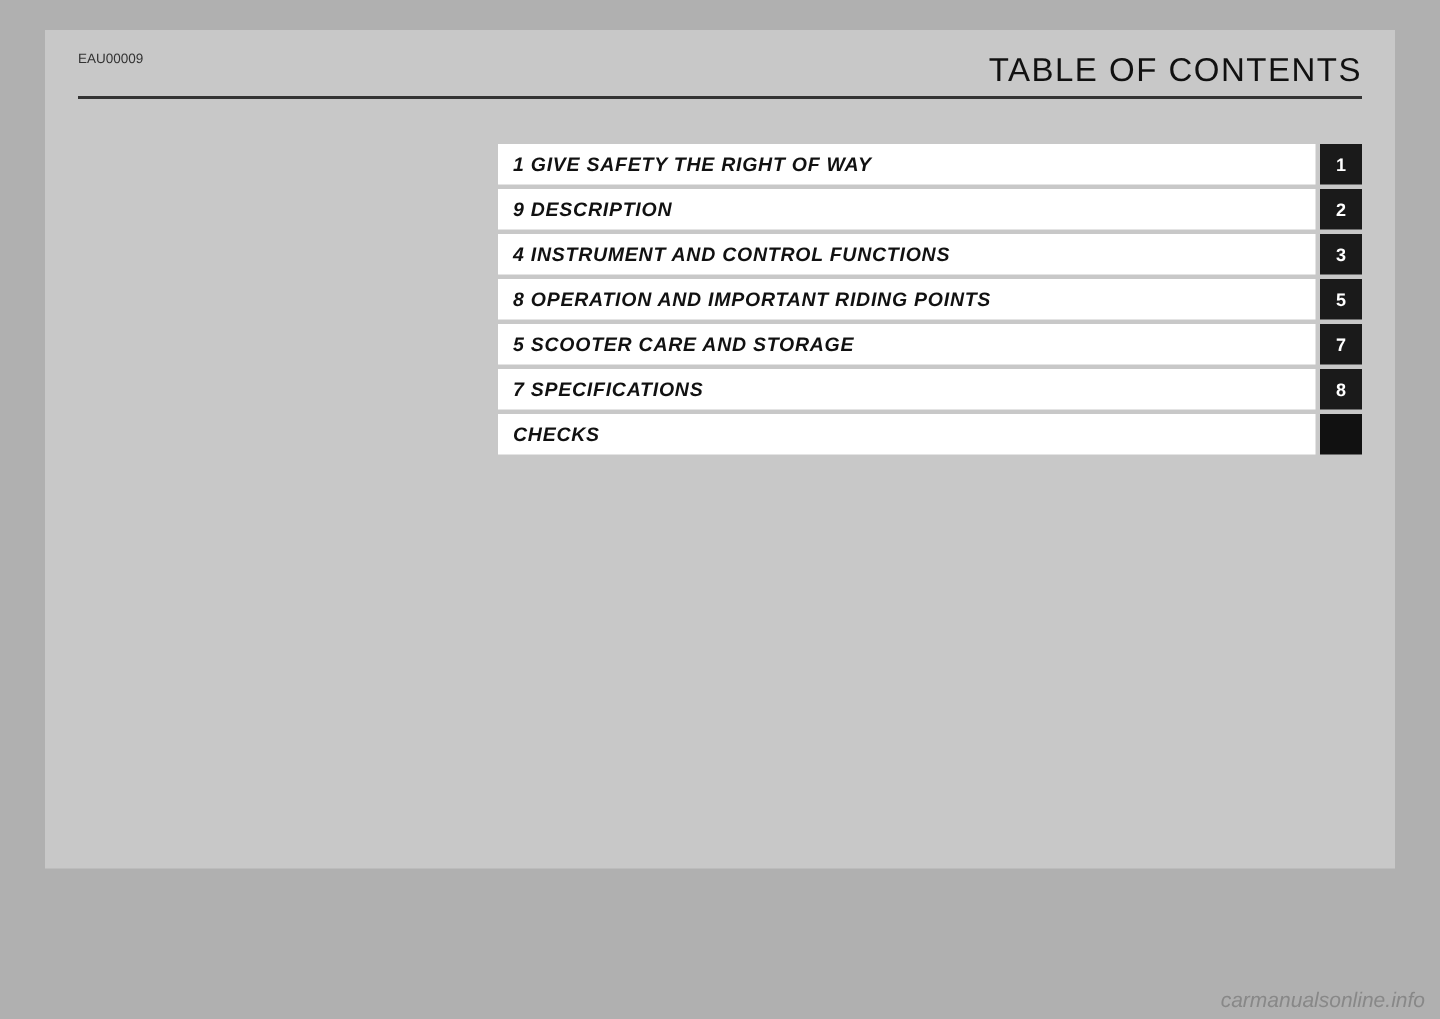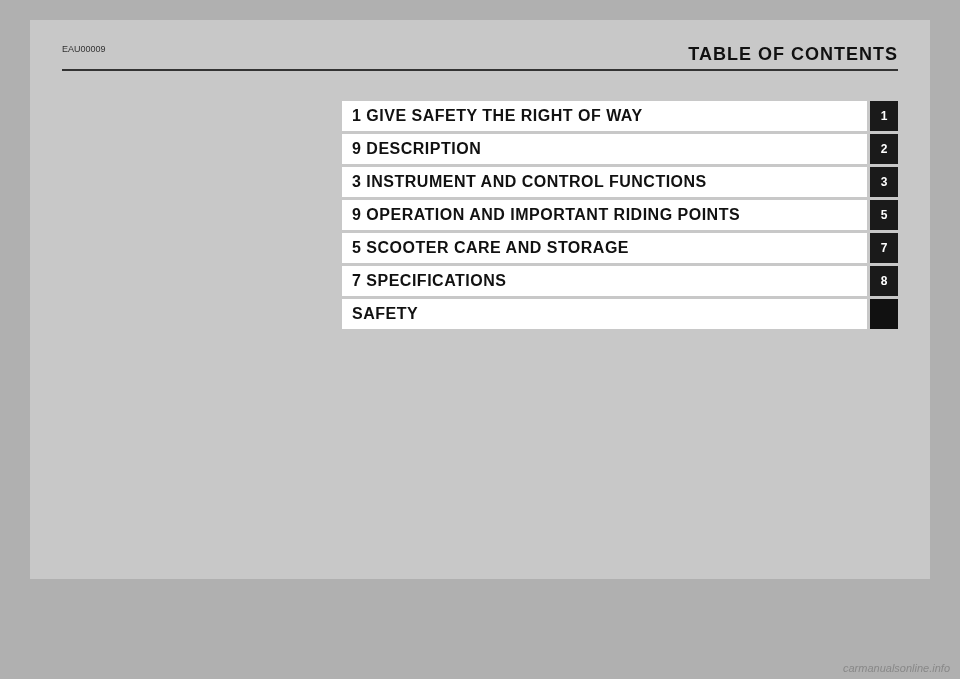--- a/index.html
+++ b/index.html
@@ -23,40 +23,40 @@
       position: relative;
     }
 
     .document-page {
       position: absolute;
       top: 20px;
       left: 30px;
       right: 30px;
       bottom: 100px;
       background-color: #c8c8c8;
-      padding: 16px;
+      padding: 6px;
     }
 
     .header-bar {
       background-color: #c8c8c8;
       padding: 8px 16px 4px 16px;
       display: flex;
       justify-content: space-between;
       align-items: flex-start;
     }
 
     .doc-code {
       font-size: 9px;
       color: #333;
       font-weight: normal;
     }
 
     .page-title {
-      font-size: 18px;
-      font-weight: bold;
+      font-size: 22px;
+      font-weight: normal;
       color: #111;
       letter-spacing: 1px;
       text-align: left;
     }
 
     .header-divider {
       height: 2px;
       background-color: #333;
       margin: 0 16px 0 16px;
     }
@@ -84,26 +84,27 @@
 
     .toc-row {
       display: flex;
       align-items: stretch;
       margin-bottom: 3px;
     }
 
     .toc-entry {
       background-color: #ffffff;
       padding: 6px 10px;
-      font-size: 16px;
+      font-size: 13px;
       font-weight: bold;
       color: #111;
       letter-spacing: 0.5px;
       flex: 1;
       border: none;
+      font-style: italic;
     }
 
     .toc-number-tab {
       background-color: #1a1a1a;
       color: #ffffff;
       font-size: 12px;
       font-weight: bold;
       width: 28px;
       display: flex;
       align-items: center;
@@ -117,21 +118,21 @@
     }
 
     .toc-entry.index-entry {
       background-color: #ffffff;
     }
 
     .watermark-area {
       position: absolute;
       bottom: 5px;
       right: 10px;
-      font-size: 11px;
+      font-size: 14px;
       color: #888;
       font-style: italic;
     }
   </style>
 </head>
 <body>
 
 <div class="page-container">
   <div class="document-page">
 
@@ -151,44 +152,44 @@
             <div class="toc-entry">1  GIVE SAFETY THE RIGHT OF WAY</div>
             <div class="toc-number-tab">1</div>
           </div>
 
           <div class="toc-row">
             <div class="toc-entry">9  DESCRIPTION</div>
             <div class="toc-number-tab">2</div>
           </div>
 
           <div class="toc-row">
-            <div class="toc-entry">3  INSTRUMENT AND CONTROL FUNCTIONS</div>
+            <div class="toc-entry">4  INSTRUMENT AND CONTROL FUNCTIONS</div>
             <div class="toc-number-tab">3</div>
           </div>
 
 
           <div class="toc-row">
-            <div class="toc-entry">9  OPERATION AND IMPORTANT RIDING POINTS</div>
+            <div class="toc-entry">8  OPERATION AND IMPORTANT RIDING POINTS</div>
             <div class="toc-number-tab">5</div>
           </div>
 
 
           <div class="toc-row">
             <div class="toc-entry">5  SCOOTER CARE AND STORAGE</div>
             <div class="toc-number-tab">7</div>
           </div>
 
           <div class="toc-row">
             <div class="toc-entry">7  SPECIFICATIONS</div>
             <div class="toc-number-tab">8</div>
           </div>
 
 
           <div class="toc-row">
-            <div class="toc-entry index-entry">SAFETY</div>
+            <div class="toc-entry index-entry">CHECKS</div>
             <div class="toc-number-tab index-tab" style="background-color:#111; width:28px;"></div>
           </div>
 
         </div>
       </div>
     </div>
 
   </div>
 
   <div class="watermark-area">

